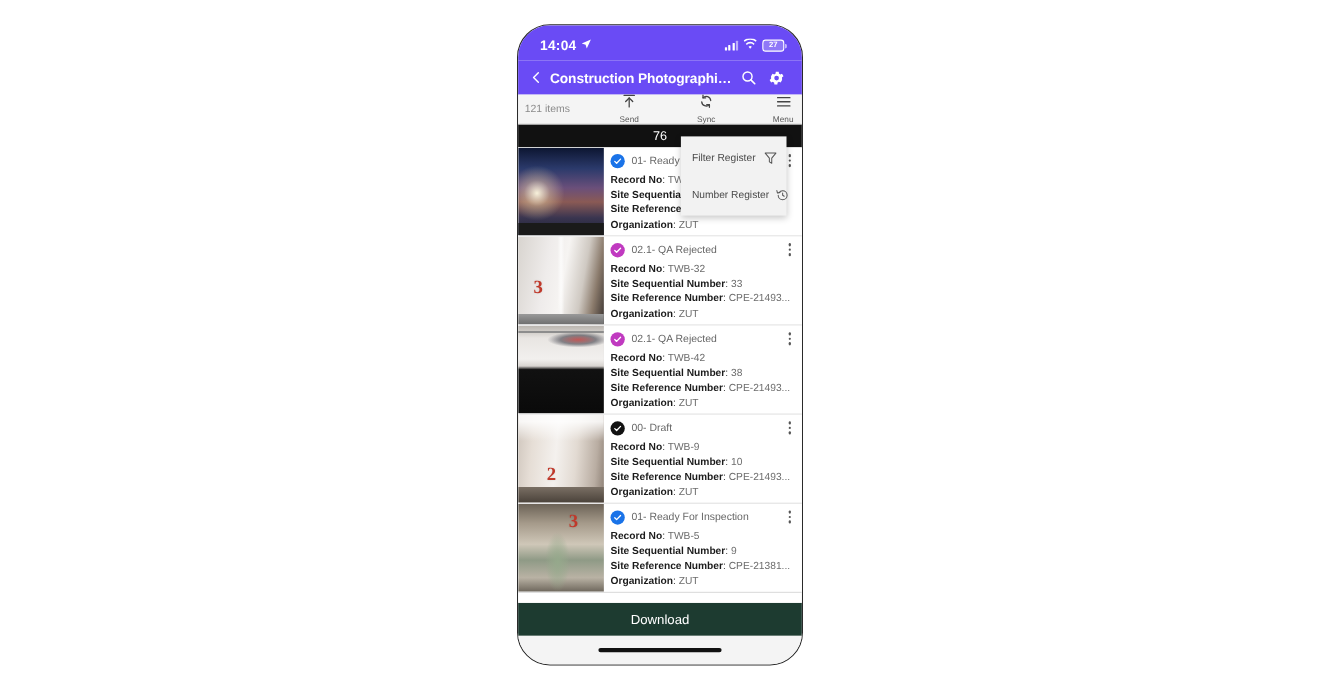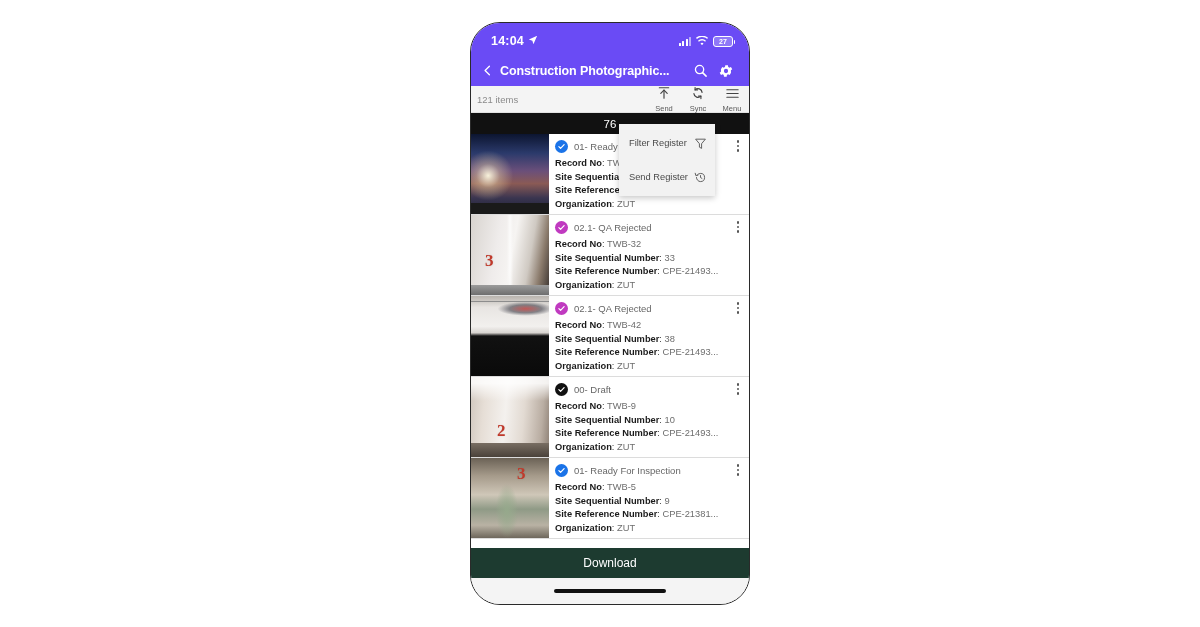--- a/index.html
+++ b/index.html
@@ -21,21 +21,21 @@
     left: 395px; top: 0px;
     width: 410px; height: 627px;
     background: radial-gradient(ellipse 180px 290px at 50% 50%, rgba(120,120,130,0.30) 0%, rgba(140,140,150,0.16) 45%, rgba(255,255,255,0) 72%);
     pointer-events: none;
   }
 
   
   .phone {
     position: absolute;
     left: 470px; top: 22px;
-    width: 280px; height: 583px;
+    width: 260px; height: 583px;
     background: #f4f4f4;
     border: 1.5px solid #2a2a2a;
     border-radius: 30px;
     overflow: hidden;
     display: flex; flex-direction: column;
   }
 
   
   .statusbar {
     height: 32px;
@@ -77,21 +77,21 @@
   }
   .appbar-icon { width: 26px; display:flex; align-items:center; justify-content:center; cursor:pointer; }
 
   
   .toolbar {
     background: #f4f4f4;
     height: 27px;
     display: flex; align-items: center;
     border-bottom: 1px solid #e2e2e2;
     flex: 0 0 auto;
-    position: relative; z-index: 3;
+    position: relative; z-index: 3; gap: 36px;
   }
   .items-count { font-size: 9.5px; color: #8a8a8a; padding-left: 6px; flex: 1; }
   .tool {
     width: 34px; display: flex; flex-direction: column; align-items: center;
     justify-content: center; gap: 0px; cursor: pointer; text-align: center;
   }
   .tool-label { font-size: 7.5px; color: #5a5a5a; line-height: 9px; }
 
   
   .group-banner {
@@ -406,21 +406,21 @@
     <div class="dropdown">
       <div class="menu-item">
         <span class="menu-label">Filter Register</span>
         <span class="menu-icon">
           <svg width="13" height="13" viewBox="0 0 24 24">
               <path d="M3 4h18l-7 8.4V21l-4-2.2v-6.4z" fill="none" stroke="#555" stroke-width="1.7" stroke-linejoin="round"></path>
             </svg>
         </span>
       </div>
       <div class="menu-item">
-        <span class="menu-label">Send Register</span>
+        <span class="menu-label">Number Register</span>
         <span class="menu-icon">
           <svg width="13" height="13" viewBox="0 0 24 24">
             <path d="M4.5 12a7.5 7.5 0 107.5-7.5 7.5 7.5 0 00-6.2 3.3" fill="none" stroke="#555" stroke-width="1.7" stroke-linecap="round"></path>
             <path d="M2.3 4.2l1 4.2 4.2-1" fill="none" stroke="#555" stroke-width="1.7" stroke-linecap="round" stroke-linejoin="round"></path>
             <path d="M12 8.4V12l2.6 1.6" fill="none" stroke="#555" stroke-width="1.7" stroke-linecap="round" stroke-linejoin="round"></path>
           </svg>
         </span>
       </div>
     </div>
 

